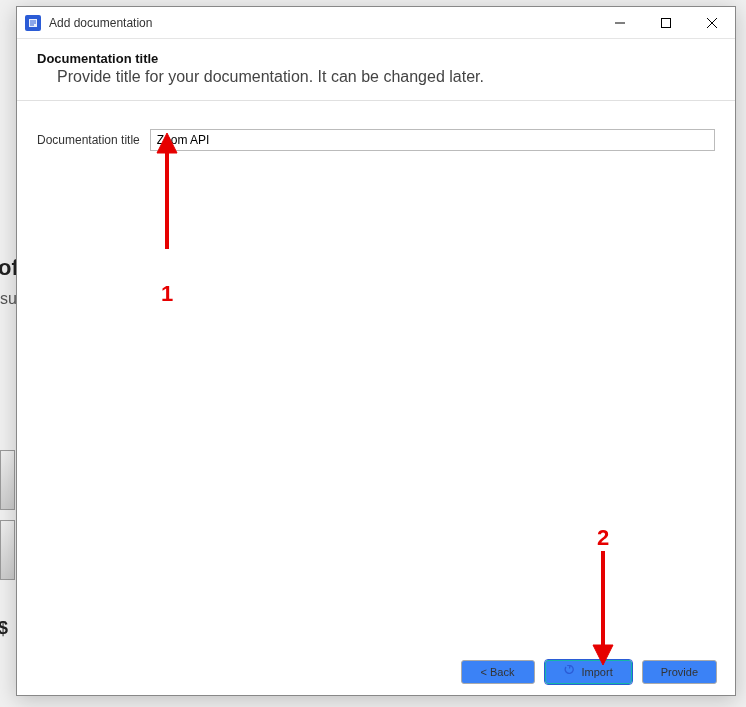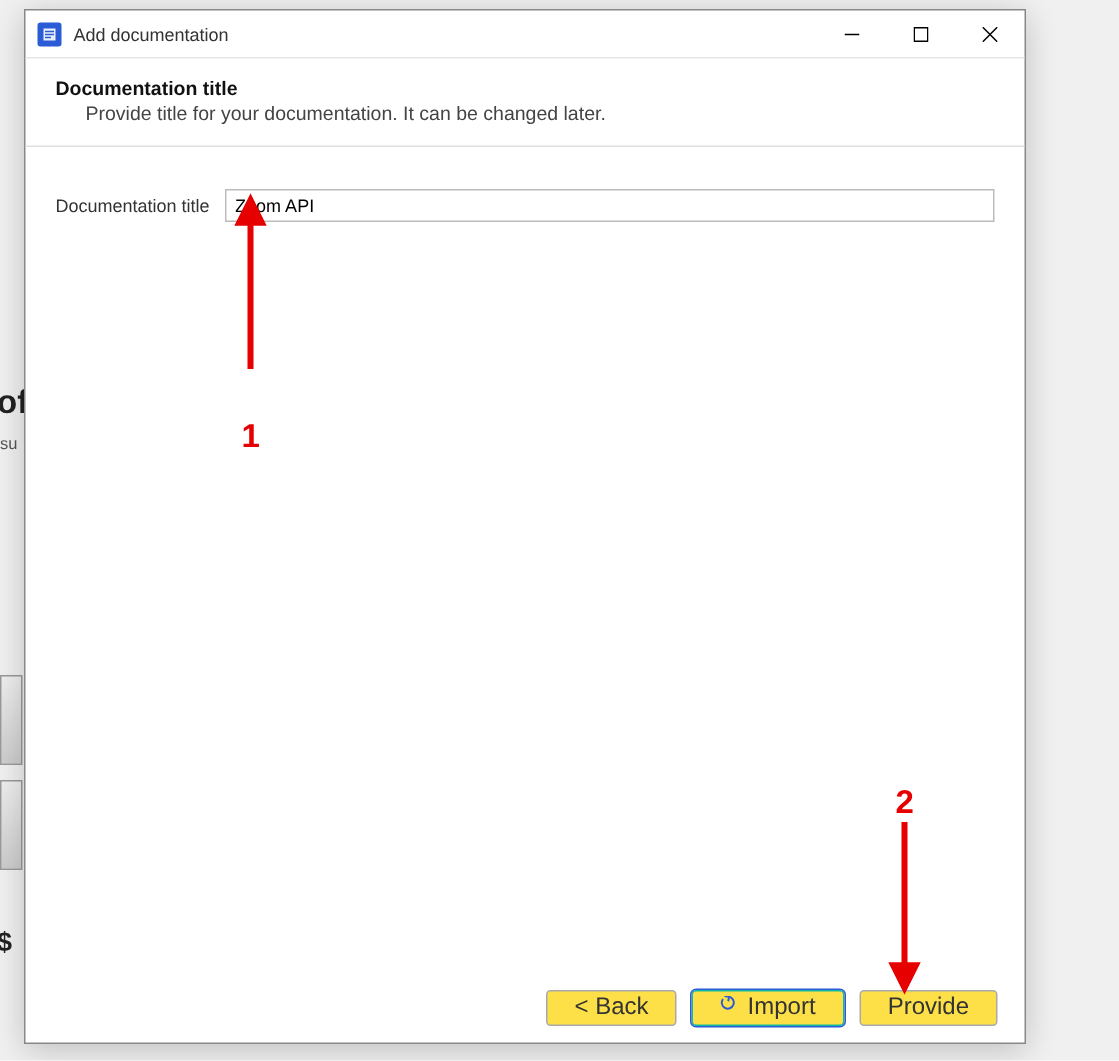--- a/index.html
+++ b/index.html
@@ -15,36 +15,36 @@
     .bg-text {
       position: absolute;
       left: -2px;
       font-size: 22px;
       font-weight: bold;
       color: #222;
     }
     .bg-text-small {
       position: absolute;
       left: 0;
-      font-size: 11px;
+      font-size: 16px;
       color: #555;
     }
     .bg-thumb {
       position: absolute;
       left: 0;
       width: 15px;
       height: 60px;
       background: linear-gradient(#eee, #ccc);
       border: 1px solid #999;
     }
     .dialog {
       position: absolute;
       left: 16px;
       top: 6px;
-      width: 668px;
+      width: 720px;
       height: 690px;
       background: #ffffff;
       border: 1px solid #888;
       box-shadow: 0 4px 20px rgba(0,0,0,0.2);
       display: flex;
       flex-direction: column;
     }
     .titlebar {
       height: 32px;
       display: flex;
@@ -87,21 +87,21 @@
       padding: 12px 20px 14px 20px;
       border-bottom: 1px solid #e0e0e0;
     }
     .header-title {
       font-size: 13px;
       font-weight: bold;
       color: #111;
       margin-bottom: 2px;
     }
     .header-desc {
-      font-size: 13px;
+      font-size: 16px;
       color: #444;
       padding-left: 20px;
     }
     .form-area {
       flex: 1;
       padding: 28px 20px;
       position: relative;
     }
     .form-row {
       display: flex;
@@ -142,24 +142,24 @@
       display: flex;
       align-items: center;
       justify-content: flex-end;
       gap: 10px;
       padding: 0 18px;
       border-top: 0;
     }
     .btn {
       min-width: 74px;
       height: 24px;
-      background: #fde047;
+      background: #3b82f6;
       border: 1px solid #aaa;
       border-radius: 3px;
-      font-size: 16px;
+      font-size: 11px;
       color: #333;
       cursor: pointer;
       display: inline-flex;
       align-items: center;
       justify-content: center;
       gap: 6px;
       padding: 0 18px;
     }
     .btn.primary {
       border: 1px solid #14b8a6;

